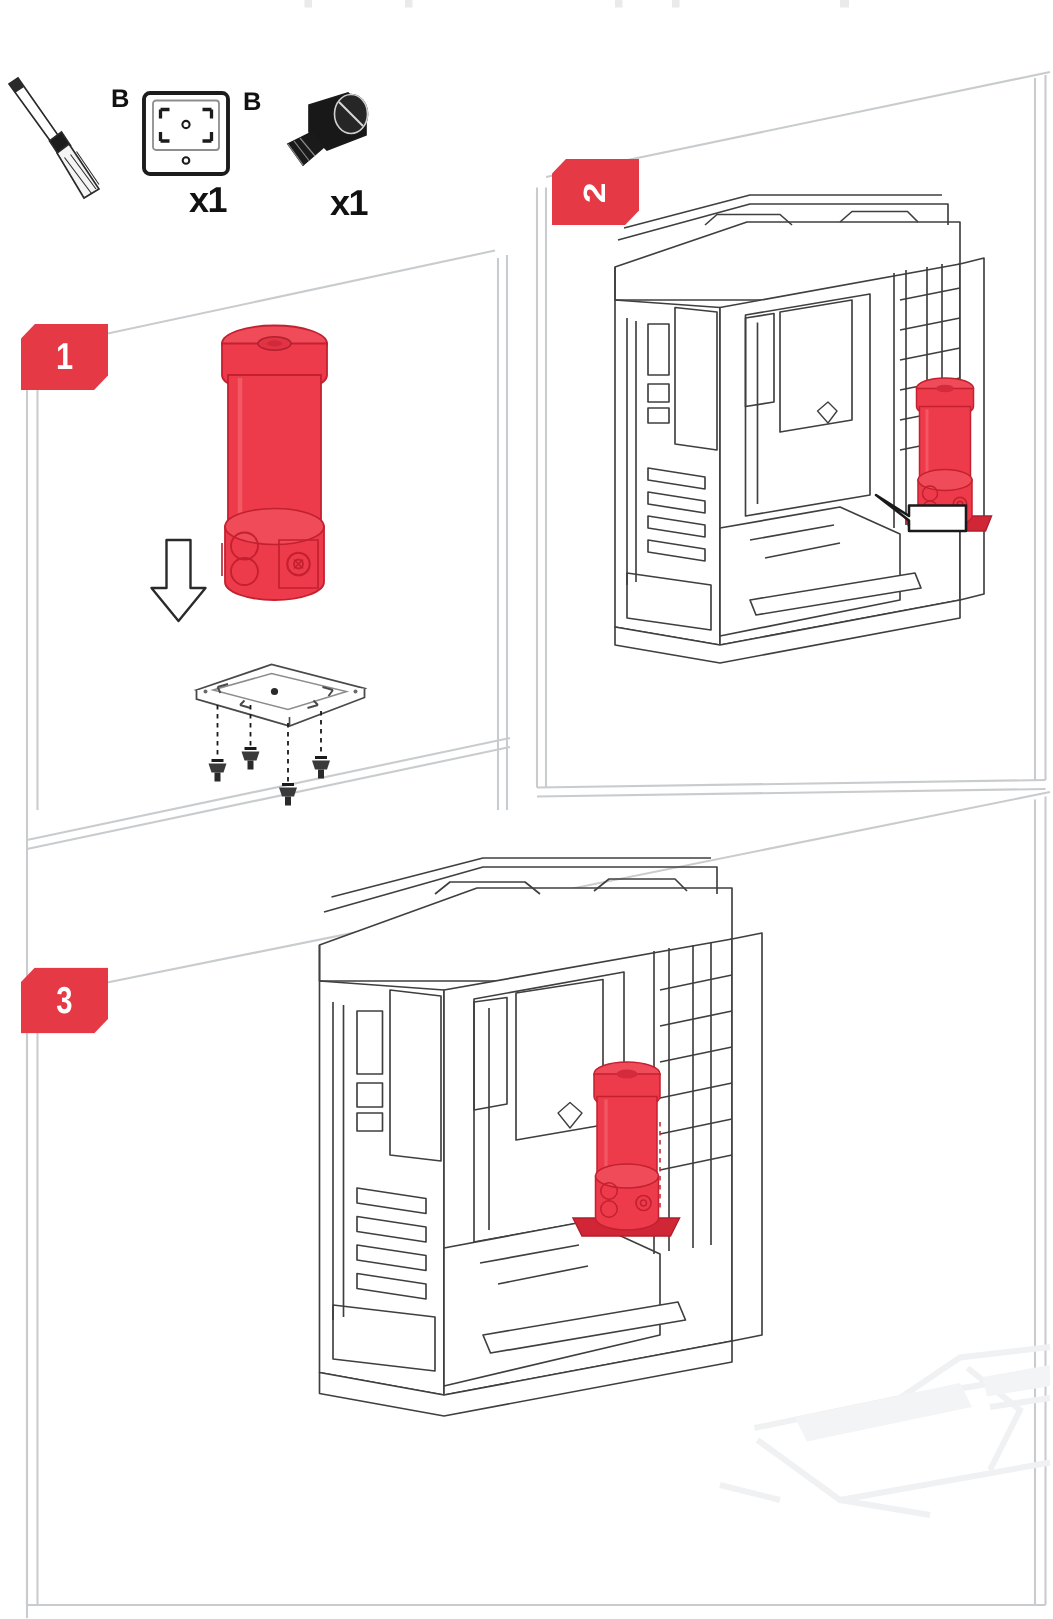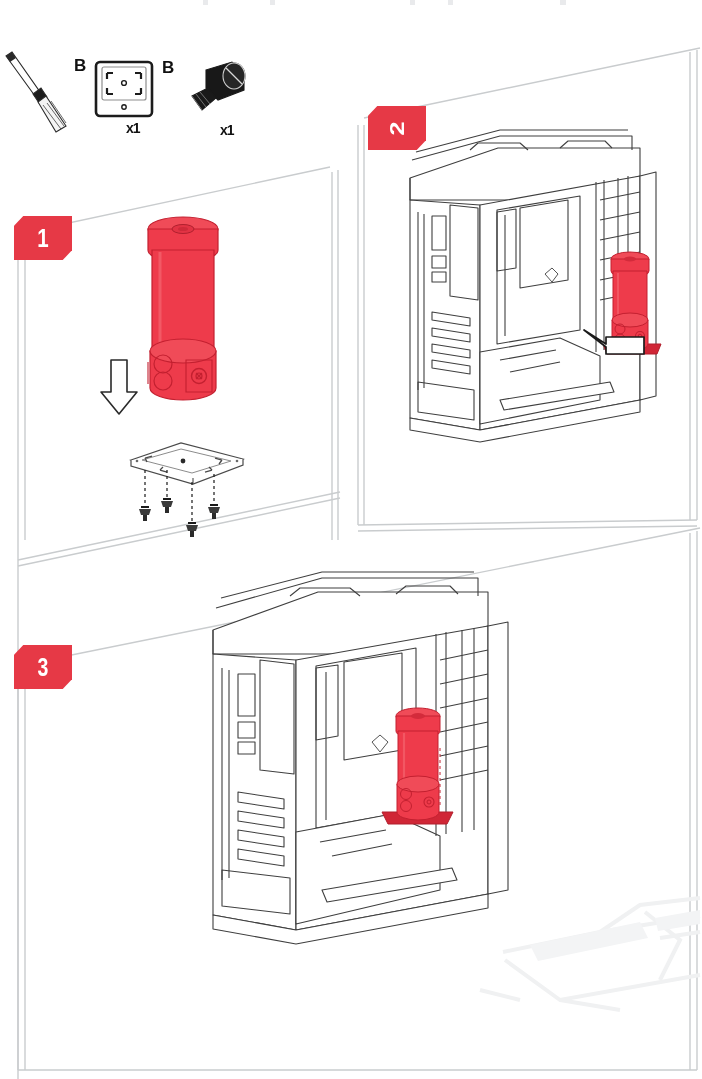--- a/index.html
+++ b/index.html
@@ -37,21 +37,21 @@
     position: absolute;
     font-weight: bold;
     font-size: 17px;
     color: #111;
     font-family: "Liberation Sans", sans-serif;
     letter-spacing: -0.5px;
   }
   .part-qty {
     position: absolute;
     font-weight: bold;
-    font-size: 14px;
+    font-size: 24px;
     color: #111;
     font-family: "Liberation Sans", sans-serif;
     letter-spacing: -1px;
   }
 
   
   .step-badge {
     position: absolute;
     width: 58px;
     height: 44px;

